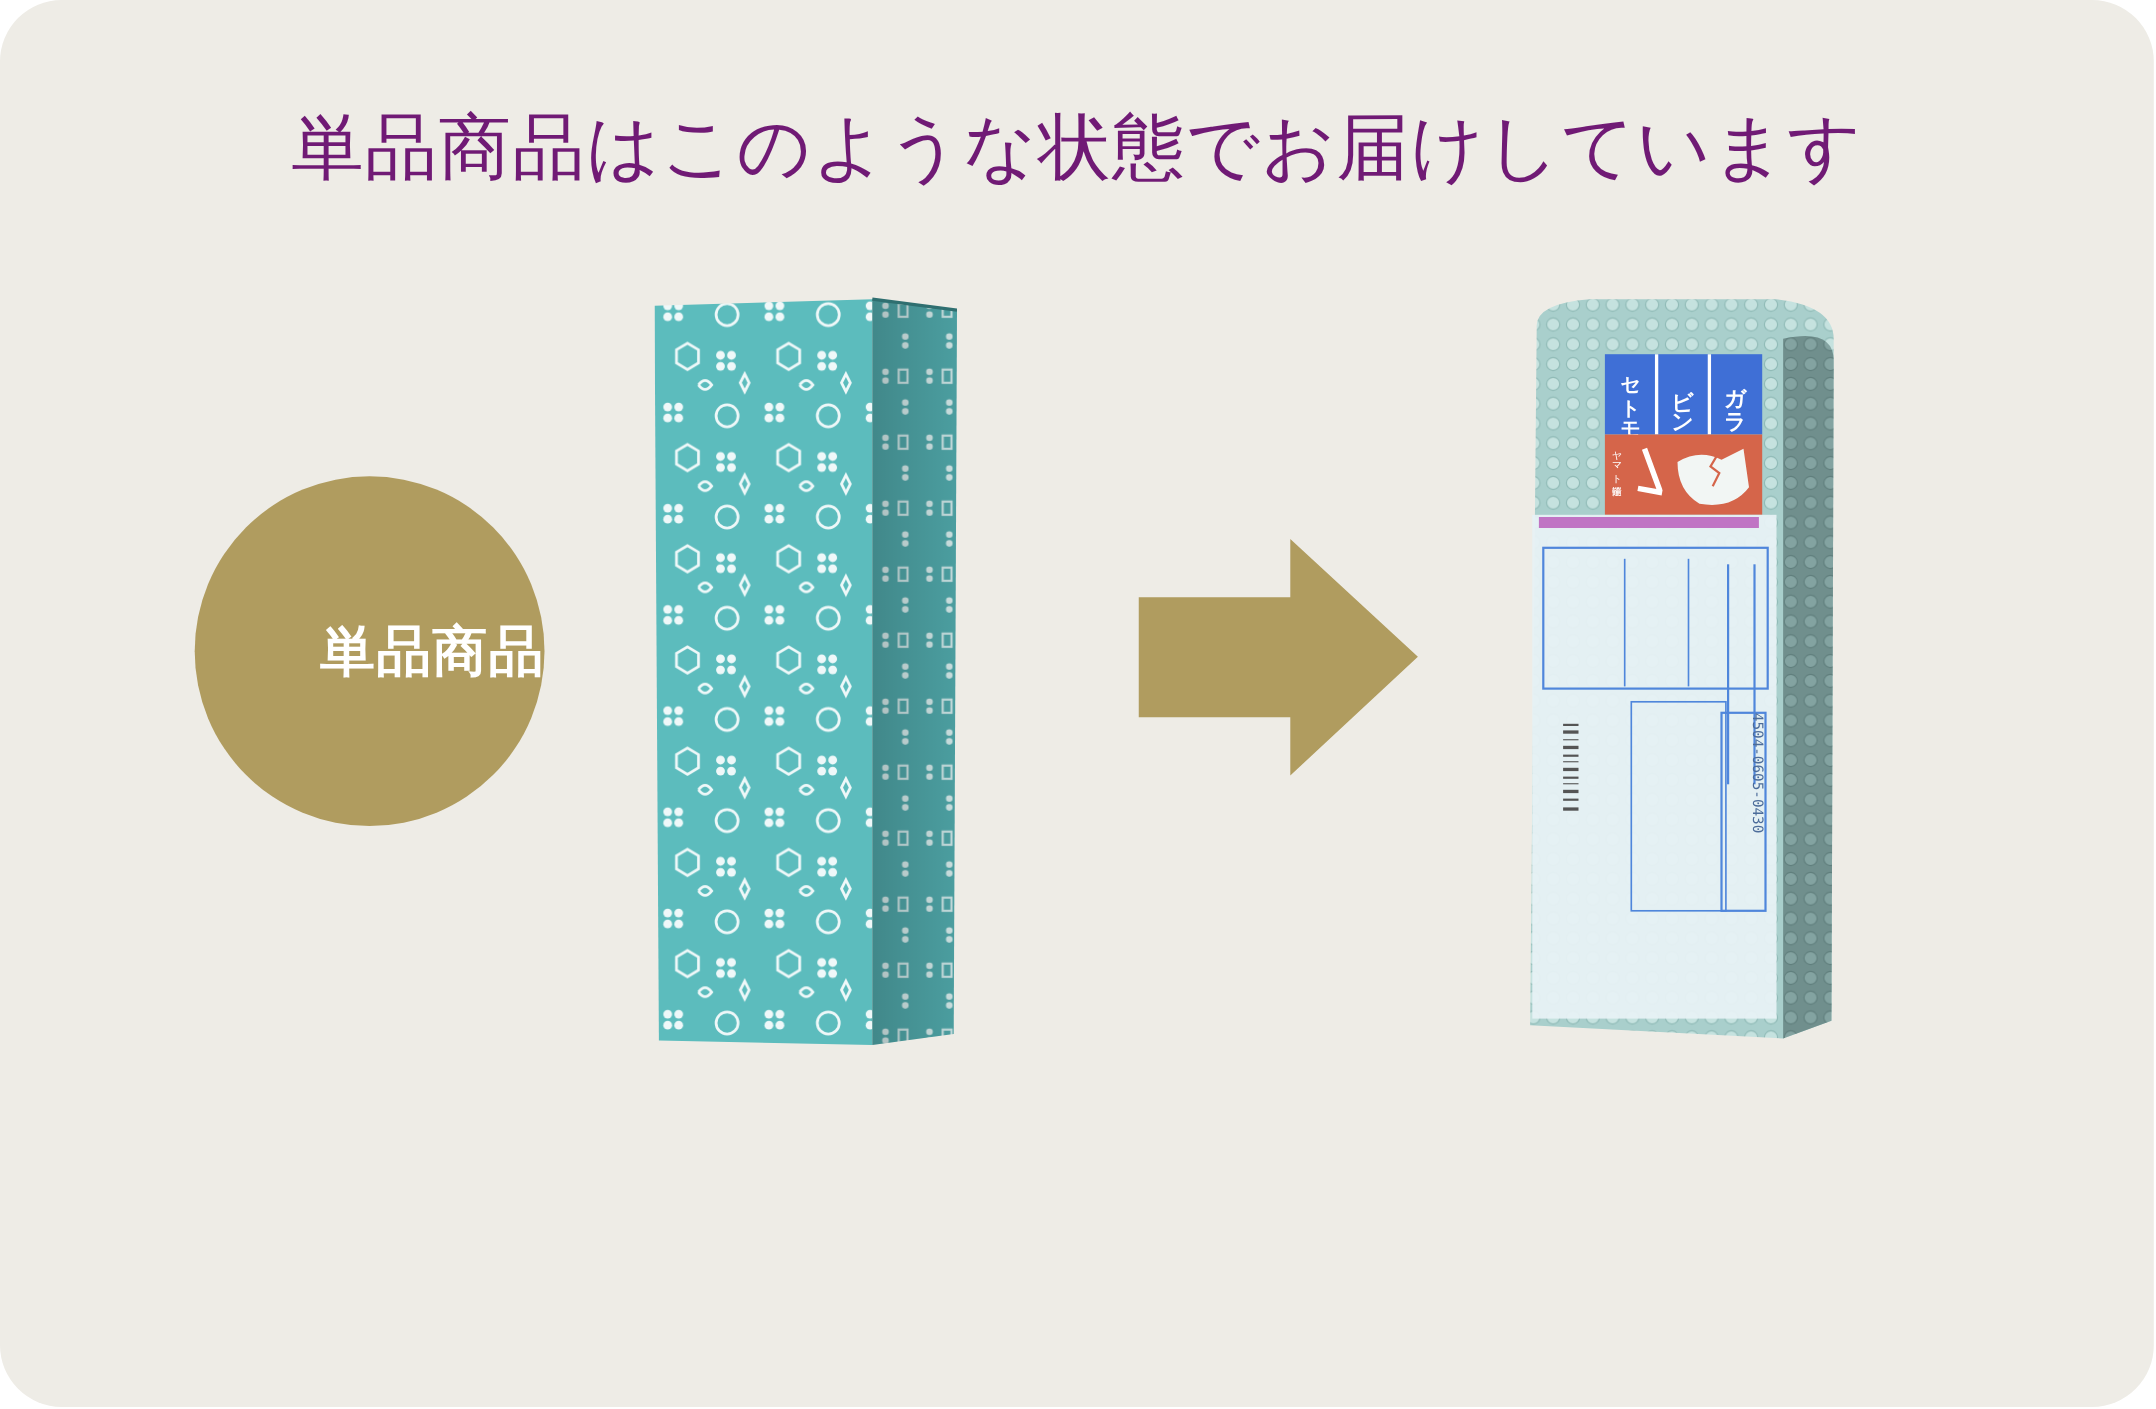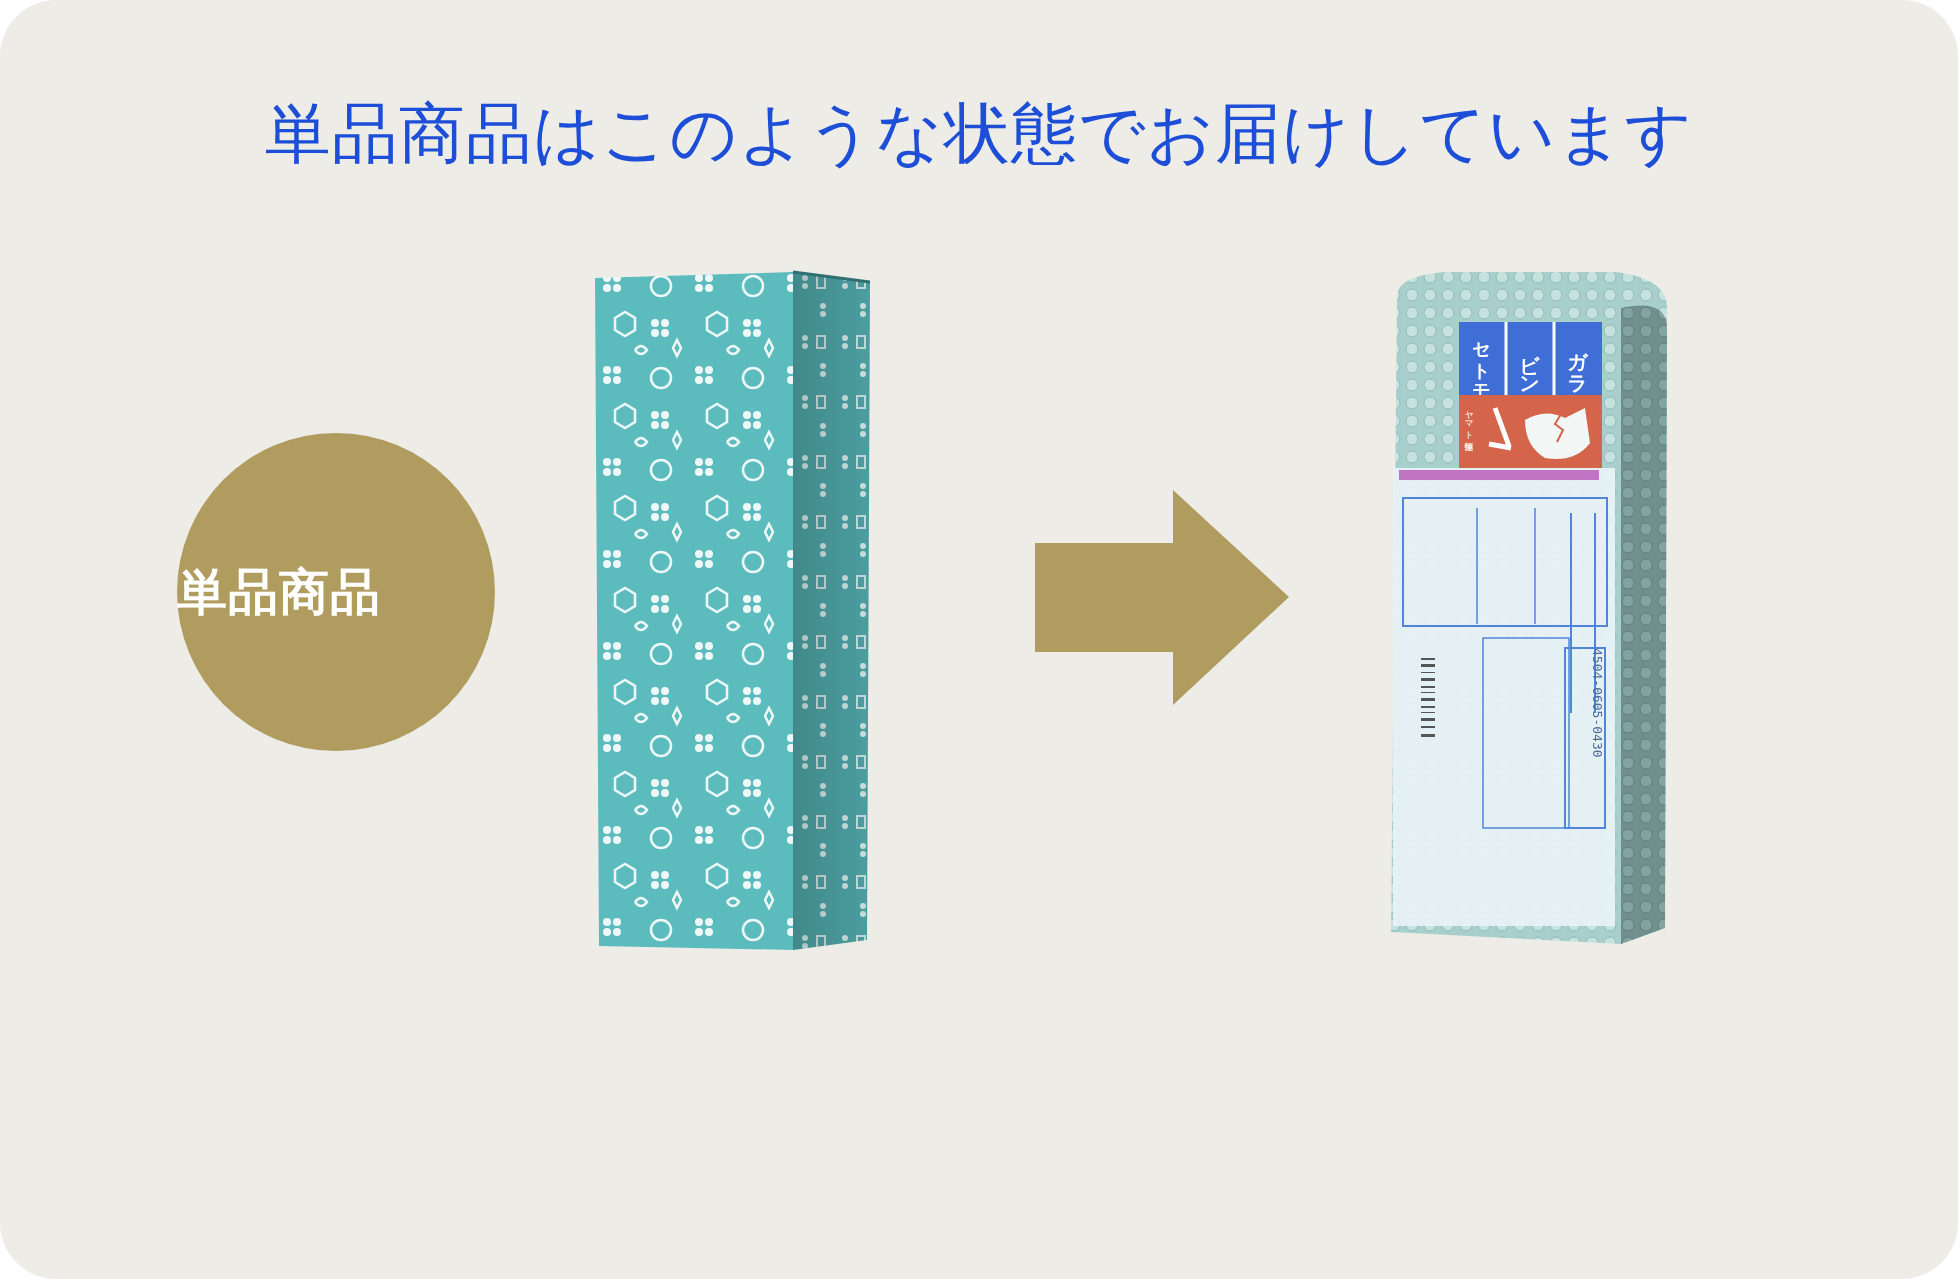--- a/index.html
+++ b/index.html
@@ -4,26 +4,26 @@
 <style>
   html, body { margin: 0; padding: 0; background: #ffffff; }
   body { width: 1960px; height: 1281px; position: relative; overflow: hidden; }
   .card {
     position: absolute; left: 0; top: 0; width: 1958px; height: 1279px;
     background: #eeece6; border-radius: 56px; overflow: hidden;
   }
   .title {
     position: absolute; left: 0; right: 0; top: 92px; text-align: center;
     font-family: "DejaVu Serif", "Liberation Serif", serif;
-    font-size: 66px; color: #1d4ed8; letter-spacing: 1px; line-height: 84px;
+    font-size: 66px; color: #701a75; letter-spacing: 1px; line-height: 84px;
   }
   .badge {
     position: absolute; left: 177px; top: 433px; width: 318px; height: 318px;
     border-radius: 50%; background: #b09c5f;
-    display: flex; align-items: center; justify-content: flex-start;
+    display: flex; align-items: center; justify-content: flex-end;
   }
   .badge span {
     font-family: "DejaVu Sans", "Liberation Sans", sans-serif; font-weight: bold;
     font-size: 50px; color: #ffffff; letter-spacing: 1px;
   }
   .box { position: absolute; left: 595px; top: 268px; width: 275px; height: 684px; }
   .box svg, .pkg svg, .arrow svg { display: block; }
   .arrow { position: absolute; left: 1035px; top: 490px; width: 255px; height: 216px; }
   .pkg { position: absolute; left: 1385px; top: 268px; width: 285px; height: 680px; }
   .caption {

